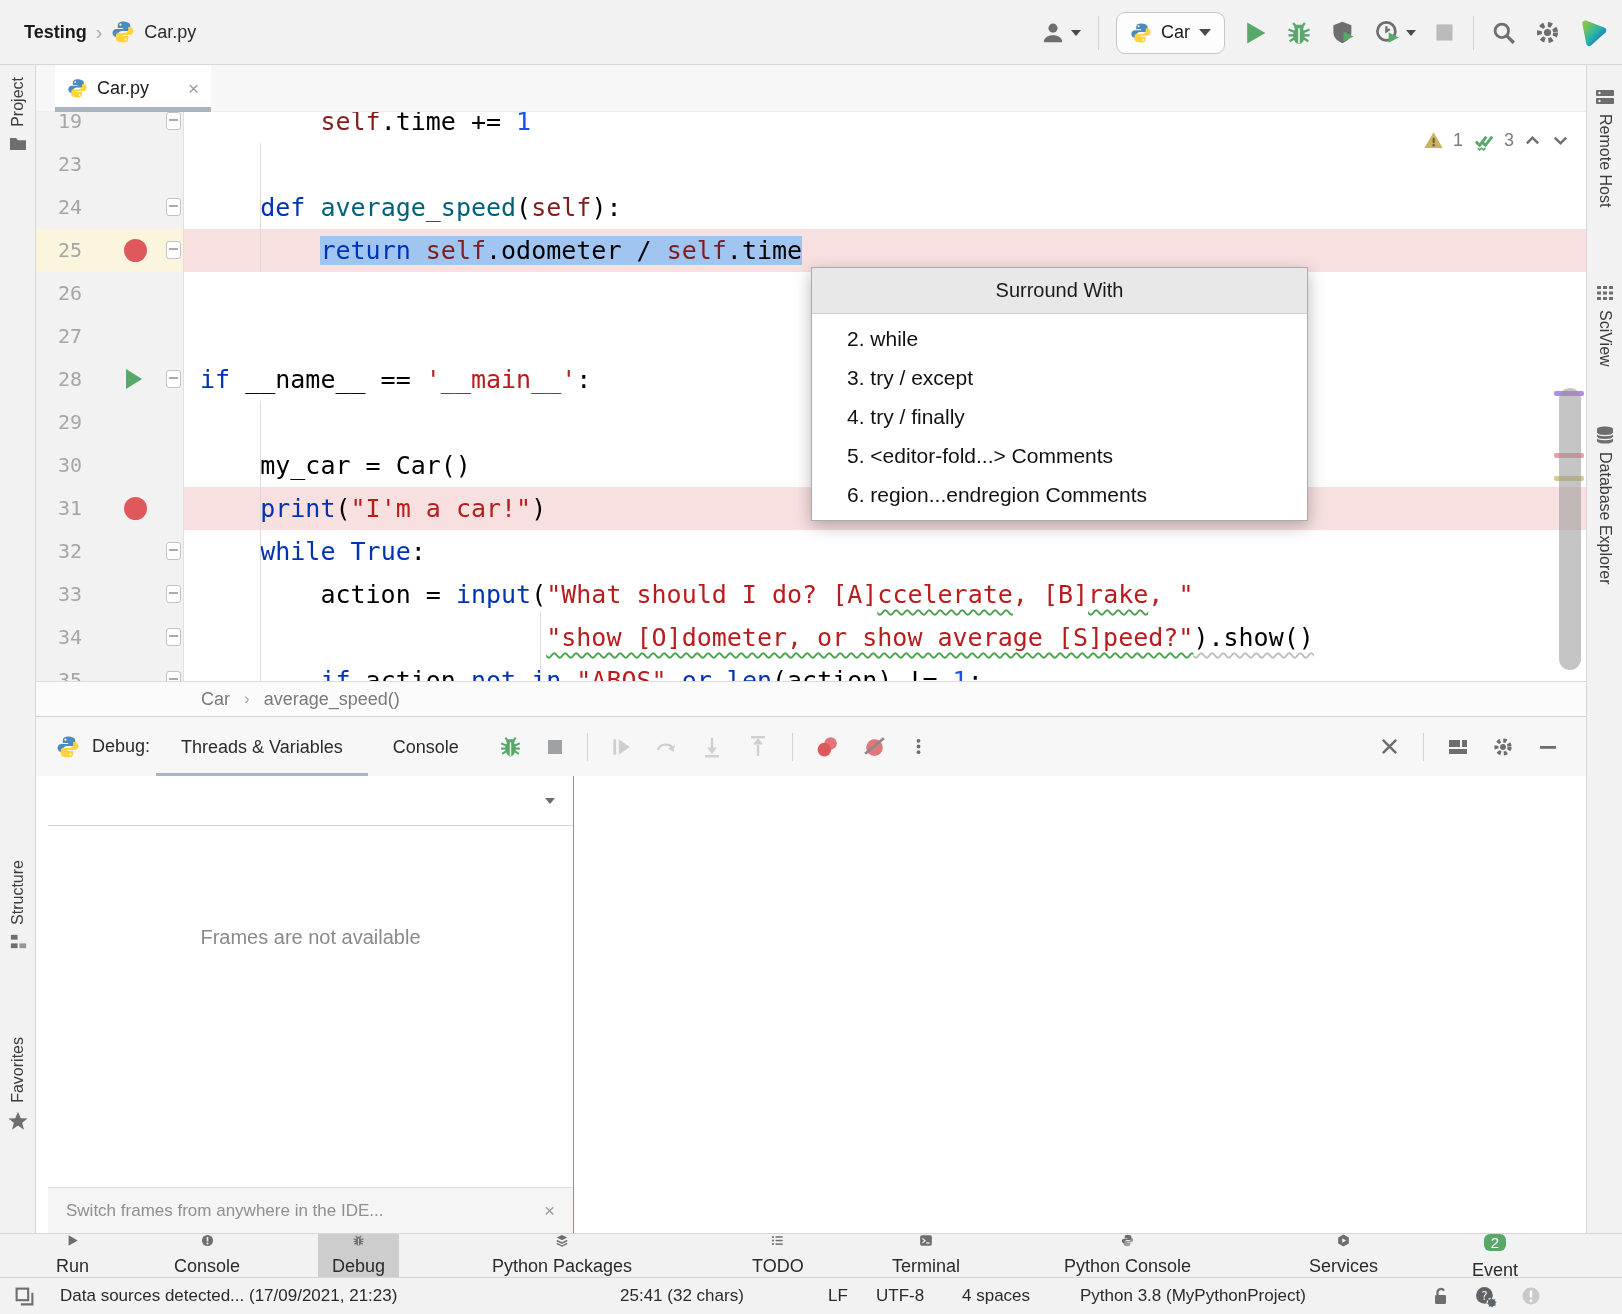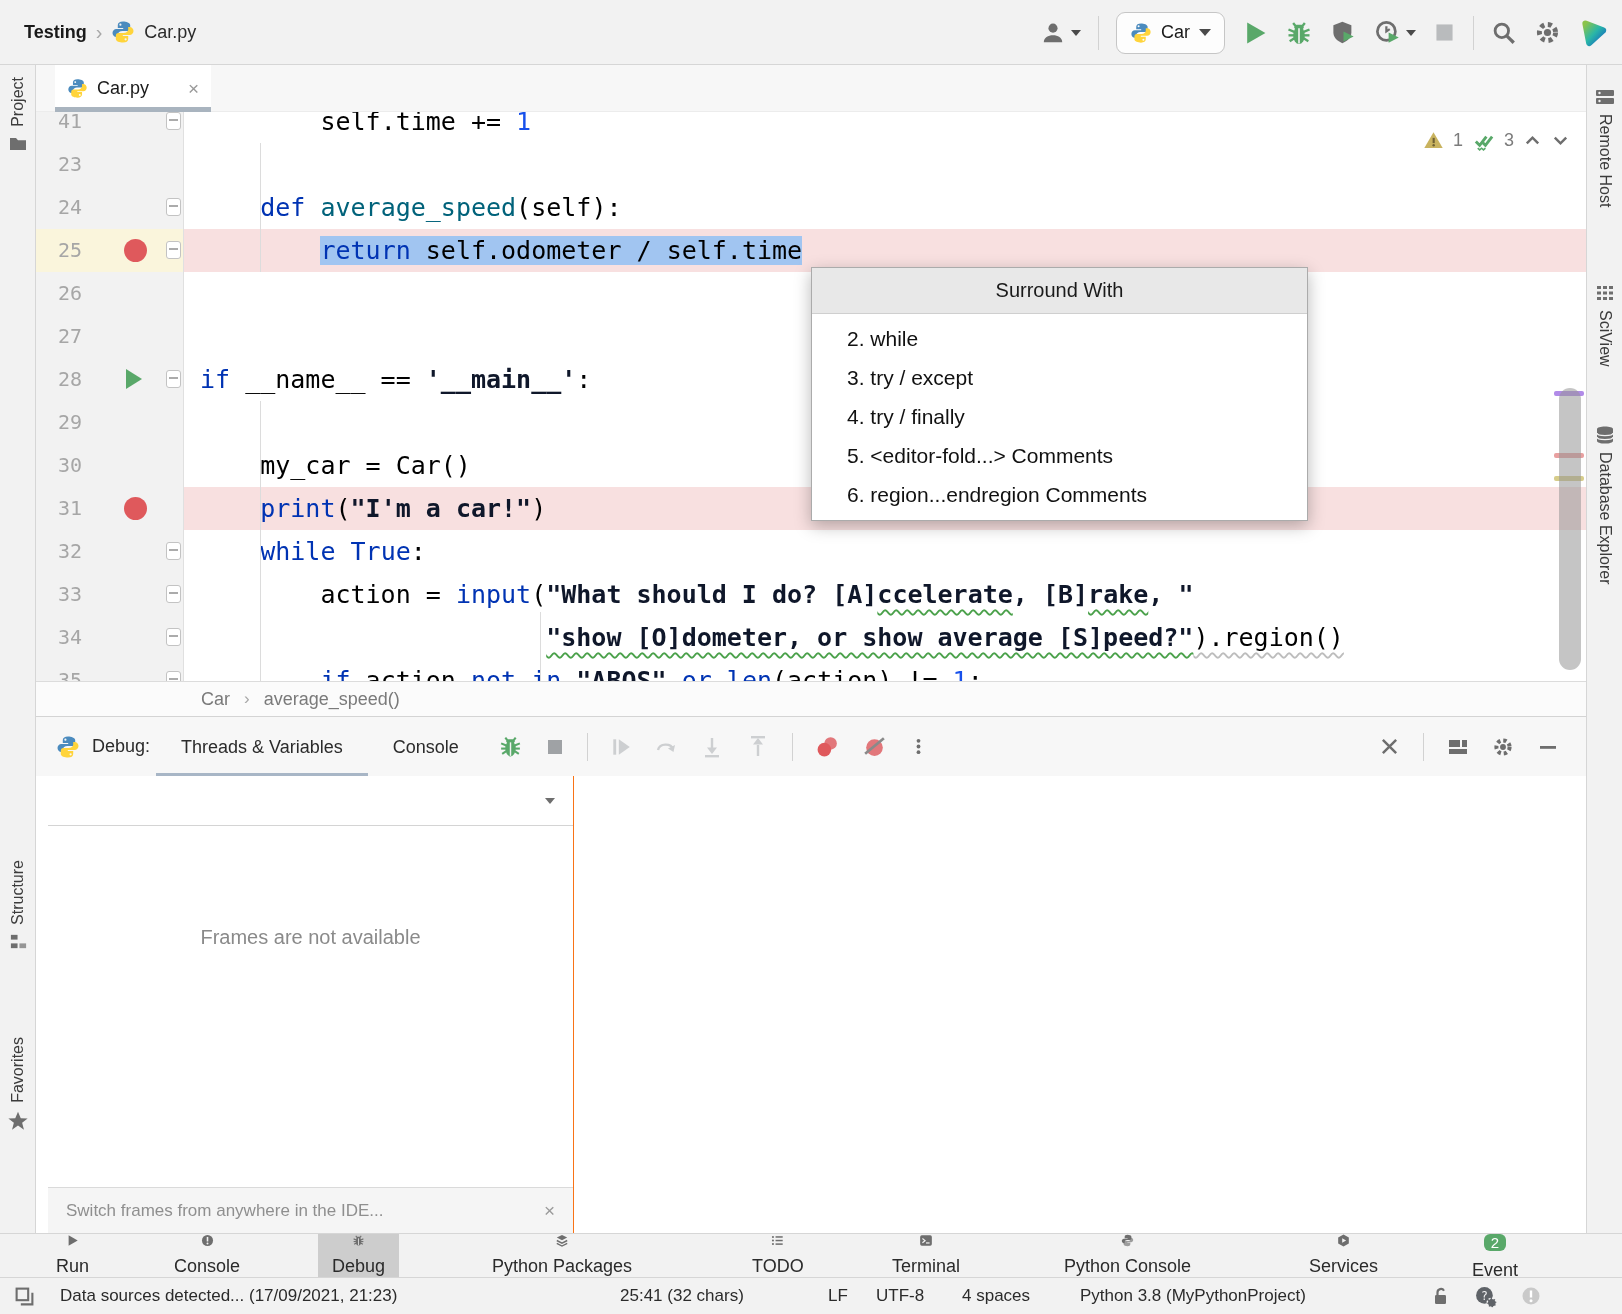--- a/index.html
+++ b/index.html
@@ -48,21 +48,21 @@
   .grow-hl{position:absolute;left:0;width:147px;top:0;bottom:0;background:#FAF5DC;}
   .linebg{position:absolute;left:148px;right:0;top:0;bottom:0;background:#F8E0E0;}
   .bp{position:absolute;left:88px;top:10px;width:23px;height:23px;border-radius:50%;background:#DF595C;}
   .runmark{position:absolute;left:90px;top:11px;width:0;height:0;border-top:10px solid transparent;
     border-bottom:10px solid transparent;border-left:16px solid #59A869;}
   .fold{position:absolute;left:130px;top:12px;width:15px;height:18px;background:#fff;
     border:1.5px solid #C3C3C3;border-radius:3px;box-sizing:border-box;}
   .fold::after{content:"";position:absolute;left:2px;right:2px;top:6px;height:1.5px;background:#ABABAB;}
   .codeln{position:absolute;left:147px;top:0;margin:0;padding-left:17px;
     font:25px/43px "DejaVu Sans Mono",monospace;color:#000;white-space:pre;}
-  .kw{color:#0033B3;} .str{color:#0f172a;font-weight:bold;} .self{color:#000000;} .fn{color:#00627A;}
+  .kw{color:#0033B3;} .str{color:#b91c1c;} .self{color:#7f1d1d;} .fn{color:#00627A;}
   .num{color:#1750EB;} .p{color:#000;}
   .sel{background:#A1C5F1;}
   .sp{text-decoration:underline wavy #4BA14B 1.5px;text-underline-offset:6px;}
   .gp{text-decoration:underline wavy #BDBDBD 1.5px;text-underline-offset:6px;}
   .iguide{position:absolute;width:1px;background:#DCDCDC;}
   .insp{position:absolute;top:17px;right:16px;display:flex;align-items:center;gap:9px;
     font-size:18px;color:#7c7c7c;z-index:3;}
   .sb-track{position:absolute;right:0;top:0;bottom:0;width:34px;}
   .sb-mark{position:absolute;left:2px;width:30px;height:5px;border-radius:2px;}
   .sb-thumb{position:absolute;right:5px;top:276px;width:22px;height:282px;border-radius:11px;
@@ -436,21 +436,21 @@
       <span class="lbl">Car.py</span>
       <span class="x">×</span>
       <span class="ul"></span>
     </div>
   </div>
 
   <div class="editor">
     <div class="gutterbg"></div>
     <div id="code-rows">
         <div class="crow" style="top: -12px;">
-          <span class="lnum">41</span>
+          <span class="lnum">19</span>
           <span class="fold fold-sq"></span>
           <pre class="codeln"><span class="p">        </span><span class="self">self</span><span class="p">.time </span><span class="p">+= </span><span class="num">1</span></pre>
         </div>
         <div class="crow" style="top: 31px;">
           <span class="lnum">23</span>
           <pre class="codeln"></pre>
         </div>
         <div class="crow" style="top: 74px;">
           <span class="lnum">24</span>
           <span class="fold fold-pent"></span>
@@ -498,21 +498,21 @@
           <pre class="codeln"><span class="p">    </span><span class="kw">while </span><span class="kw">True</span><span class="p">:</span></pre>
         </div>
         <div class="crow" style="top: 461px;">
           <span class="lnum">33</span>
           <span class="fold fold-pent"></span>
           <pre class="codeln"><span class="p">        action = </span><span class="kw">input</span><span class="p">(</span><span class="str">"What should I do? [A]</span><span class="str sp">ccelerate</span><span class="str">, [B]</span><span class="str sp">rake</span><span class="str">, "</span></pre>
         </div>
         <div class="crow" style="top: 504px;">
           <span class="lnum">34</span>
           <span class="fold fold-lock"></span>
-          <pre class="codeln"><span class="p">                       </span><span class="str sp">"show [O]dometer, or show average [S]peed?"</span><span class="p gp">).region()</span></pre>
+          <pre class="codeln"><span class="p">                       </span><span class="str sp">"show [O]dometer, or show average [S]peed?"</span><span class="p gp">).show()</span></pre>
         </div>
         <div class="crow" style="top: 547px;">
           <span class="lnum">35</span>
           <span class="fold fold-sq"></span>
           <pre class="codeln"><span class="p">        </span><span class="kw">if </span><span class="p">action </span><span class="kw">not in </span><span class="str">"ABOS"</span><span class="p"> </span><span class="kw">or </span><span class="kw">len</span><span class="p">(action) != </span><span class="num">1</span><span class="p">:</span></pre>
         </div>
       </div>
     <div class="iguide" style="left:224px;top:31px;height:129px"></div>
     <div class="iguide" style="left:224px;top:289px;height:280px"></div>
     <div class="iguide" style="left:504px;top:500px;height:69px"></div>

